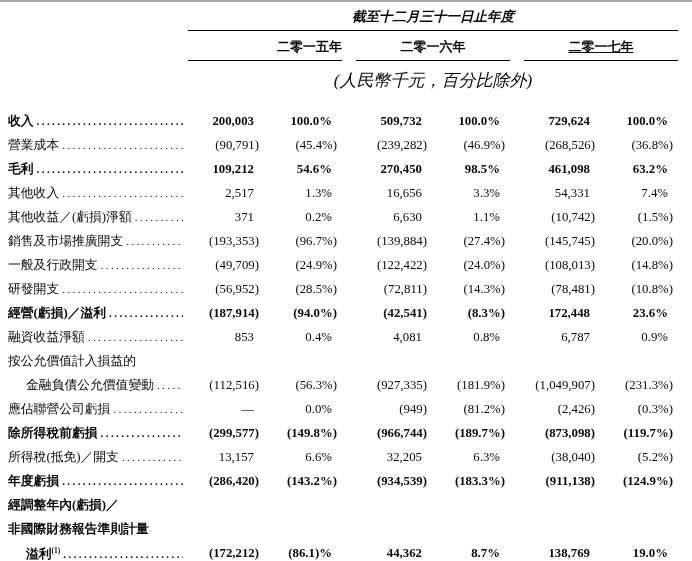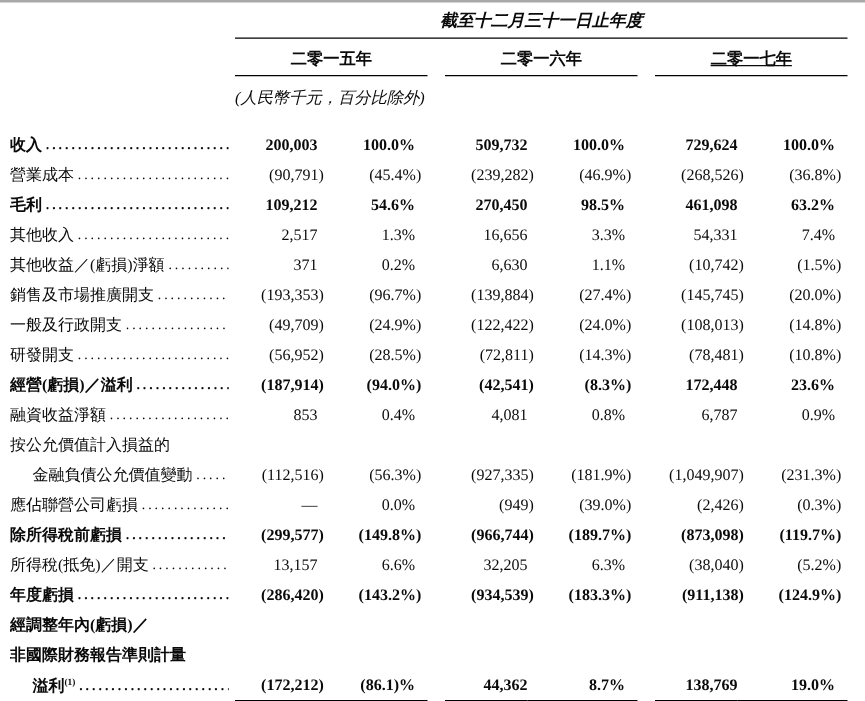--- a/index.html
+++ b/index.html
@@ -29,30 +29,30 @@
     border-bottom:1.6px solid #000;
     font-style:italic;
   }
   .year-cell {
     text-align:center;
     font-weight:bold;
     font-size:13px;
     padding:7px 0 4px 0;
     border-bottom:1.6px solid #000;
   }
-  .y1 { grid-column:2/4; }
+  .y1 { grid-column:2/4;text-align:right; }
   .y2 { grid-column:5/7; }
   .y3 { grid-column:8/10;text-decoration:underline; }
   .gap-col { }
 
   .note-cell {
     grid-column:2/10;
-    text-align:left;
+    text-align:center;
     font-style:italic;
-    font-size:13px;
+    font-size:17px;
     padding-top:8px;
     padding-bottom:17px;
   }
 
   .body-rows { padding-bottom:6px; }
   .row > div { line-height:24px; font-size:12.8px; }
   .row.bold { font-weight:bold; }
 
   .lbl {
     display:flex;
@@ -298,21 +298,21 @@
 
   <div class="grid row">
     <div class="lbl">
       <span class="txt">應佔聯營公司虧損</span>
       <span class="dots"></span>
     </div>
     <div class="num amt">—</div>
     <div class="num pct">0.0%</div>
     <div class="gap-col"></div>
     <div class="num amt paren">(949)</div>
-    <div class="num pct paren">(39.0%)</div>
+    <div class="num pct paren">(81.2%)</div>
     <div class="gap-col"></div>
     <div class="num amt paren">(2,426)</div>
     <div class="num pct paren">(0.3%)</div>
   </div>
 
   <div class="grid row bold">
     <div class="lbl">
       <span class="txt">除所得稅前虧損</span>
       <span class="dots"></span>
     </div>

